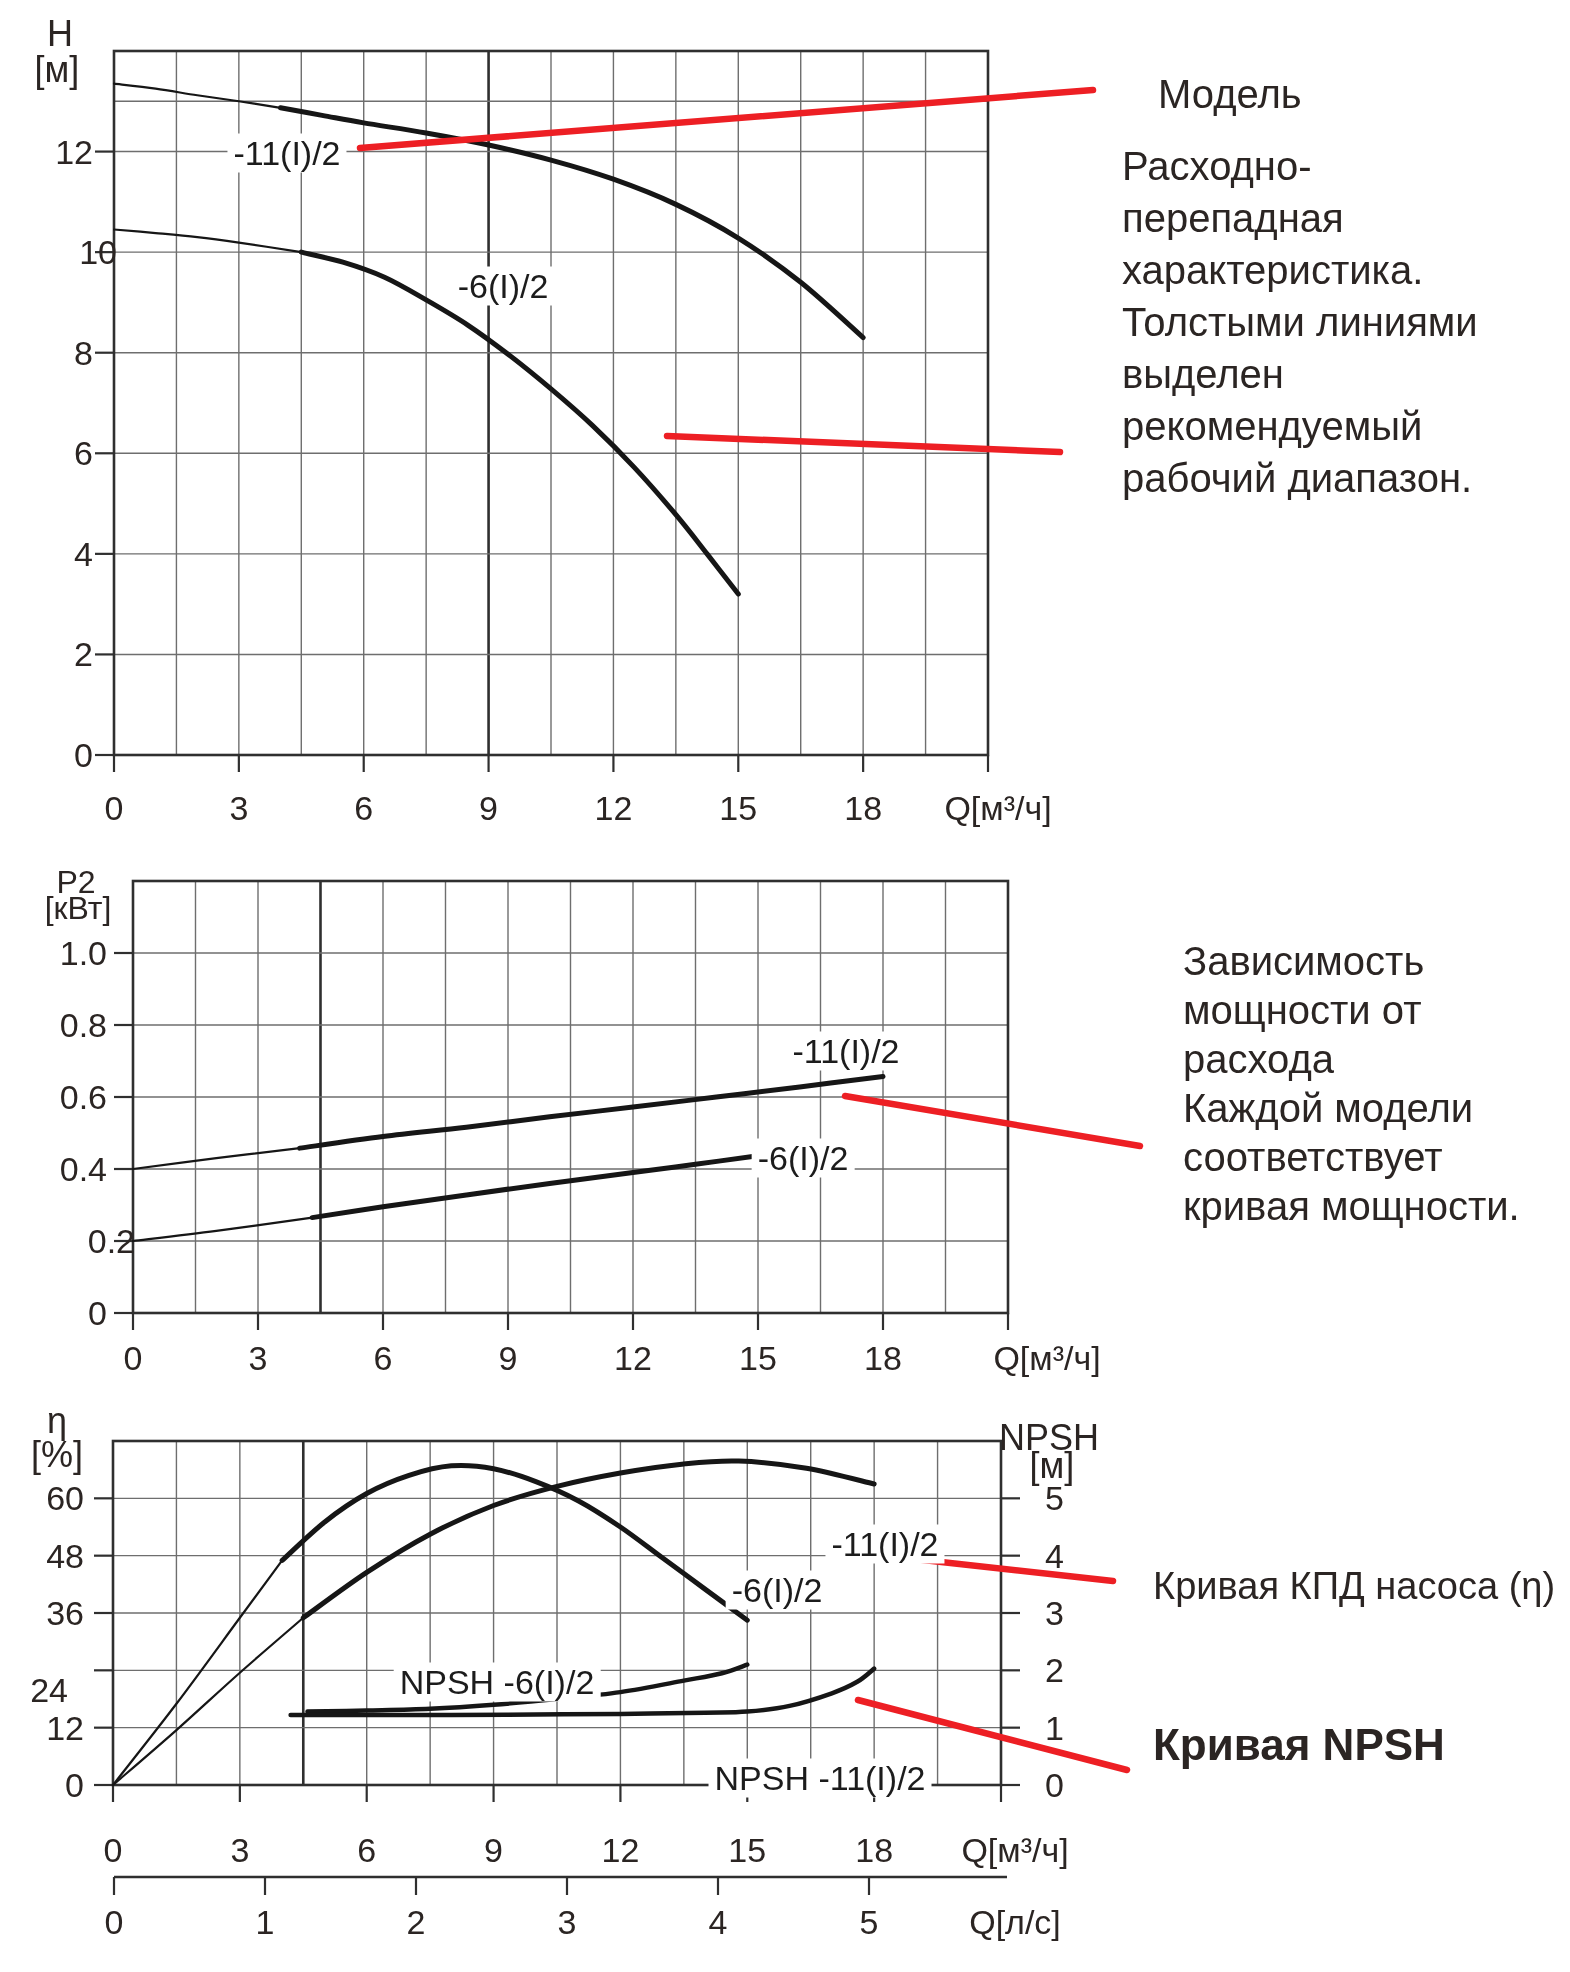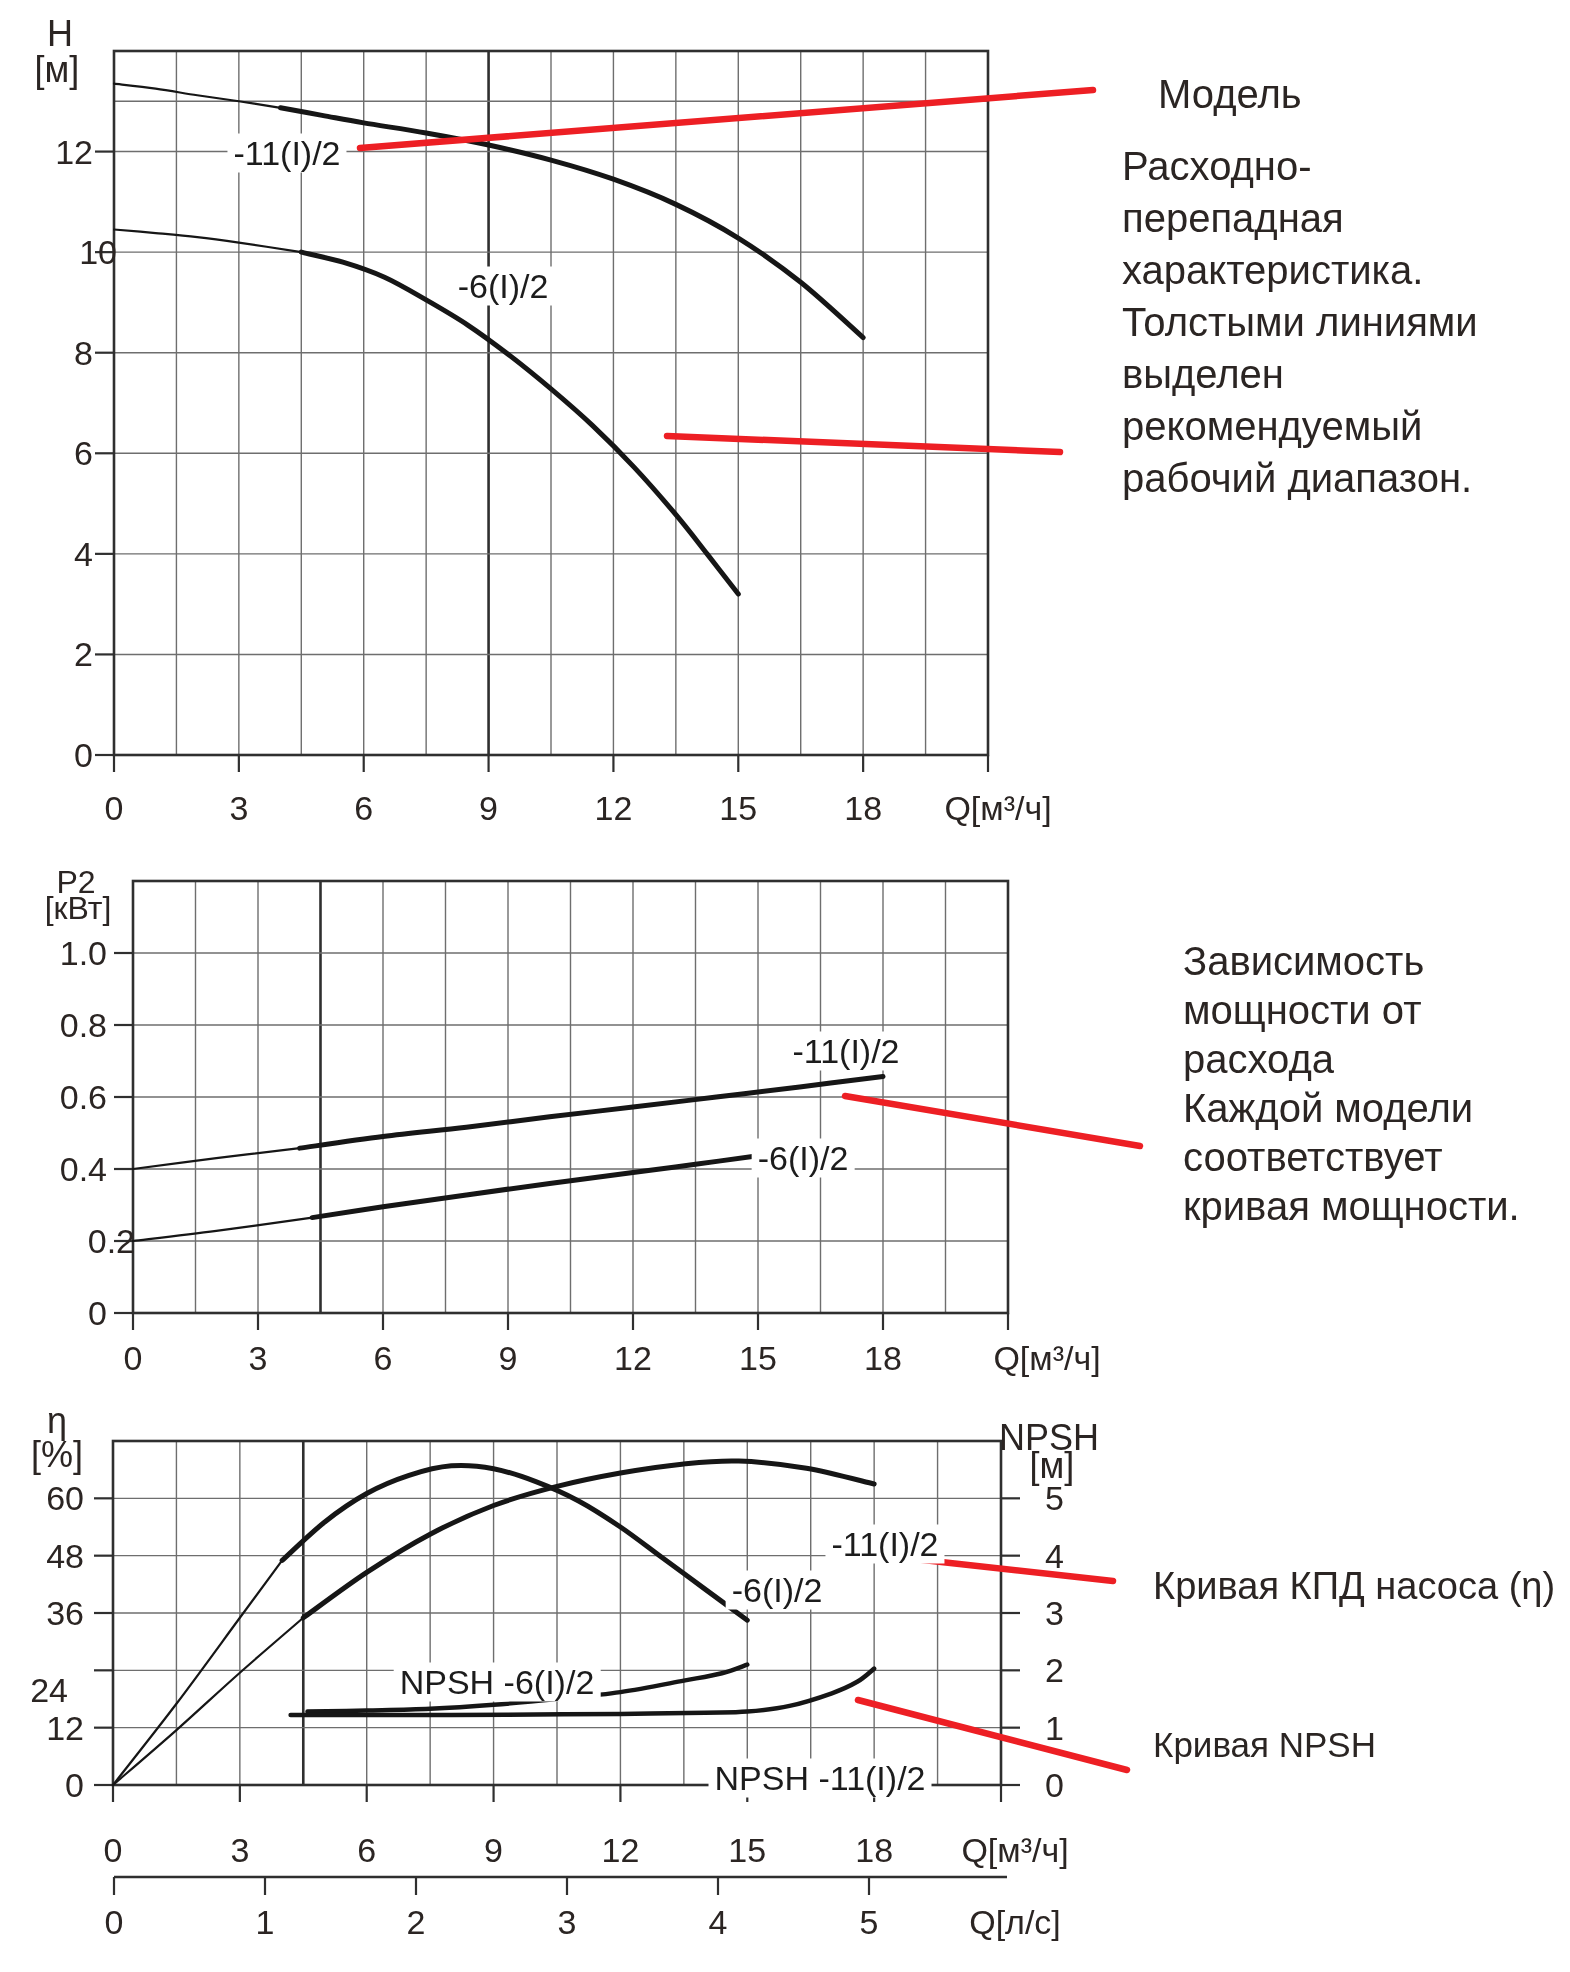--- a/index.html
+++ b/index.html
@@ -12,21 +12,21 @@
   .lbl{position:absolute;font-size:34px;white-space:nowrap;transform:translate(-50%,-50%);color:#2b2523;}
   .lbl.right{transform:translate(-100%,-50%);}
   .lbl.leftal{transform:translate(0,-50%);}
   .curve-label{background:#ffffff;padding:0 6px;font-size:34px;color:#1c1c1c;}
   .axis-title{font-size:36px;}
   .ann{position:absolute;font-size:40px;line-height:52px;white-space:pre-line;color:#2b2523;}
   #model-label{left:1122px;top:68px;margin-left:36px;}
   #flow-note{left:1122px;top:140px;}
   #power-note{left:1183px;top:937px;line-height:49px;}
   #eff-note{left:1153px;top:1560px;font-size:38px;}
-  #npsh-note{left:1153px;top:1719px;font-size:35px;}
+  #npsh-note{left:1153px;top:1719px;font-size:44px;font-weight:bold;}
 </style>
 </head>
 <body>
 
 <svg id="plot" width="1570" height="1972">
     <line x1="176.42857142857144" y1="51" x2="176.42857142857144" y2="755" stroke="#6e6e6e" stroke-width="1.4" stroke-linecap="butt"></line>
     <line x1="238.85714285714286" y1="51" x2="238.85714285714286" y2="755" stroke="#6e6e6e" stroke-width="1.4" stroke-linecap="butt"></line>
     <line x1="301.2857142857143" y1="51" x2="301.2857142857143" y2="755" stroke="#6e6e6e" stroke-width="1.4" stroke-linecap="butt"></line>
     <line x1="363.7142857142857" y1="51" x2="363.7142857142857" y2="755" stroke="#6e6e6e" stroke-width="1.4" stroke-linecap="butt"></line>
     <line x1="426.14285714285717" y1="51" x2="426.14285714285717" y2="755" stroke="#6e6e6e" stroke-width="1.4" stroke-linecap="butt"></line>

